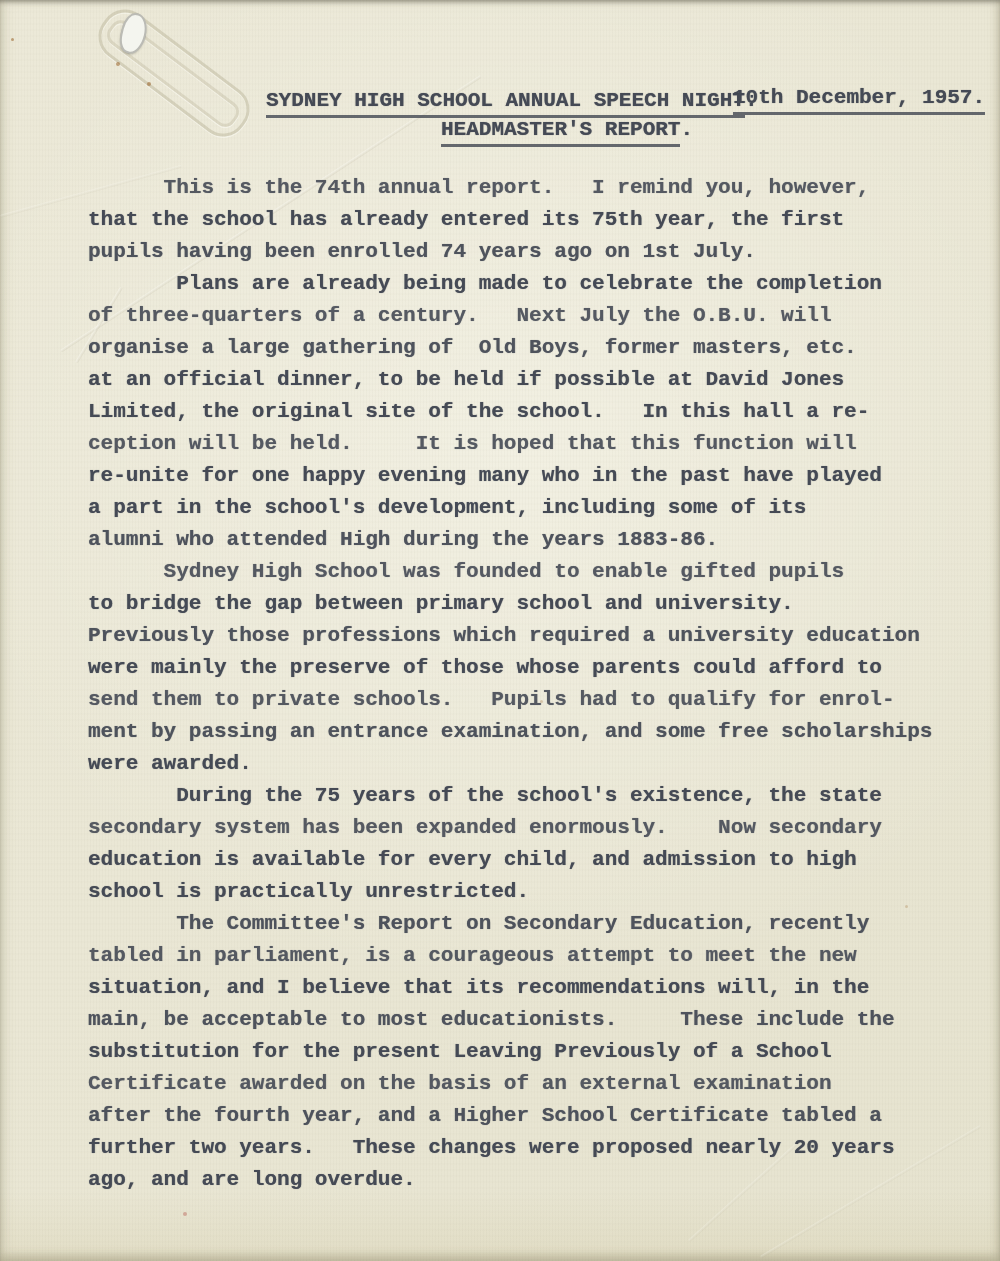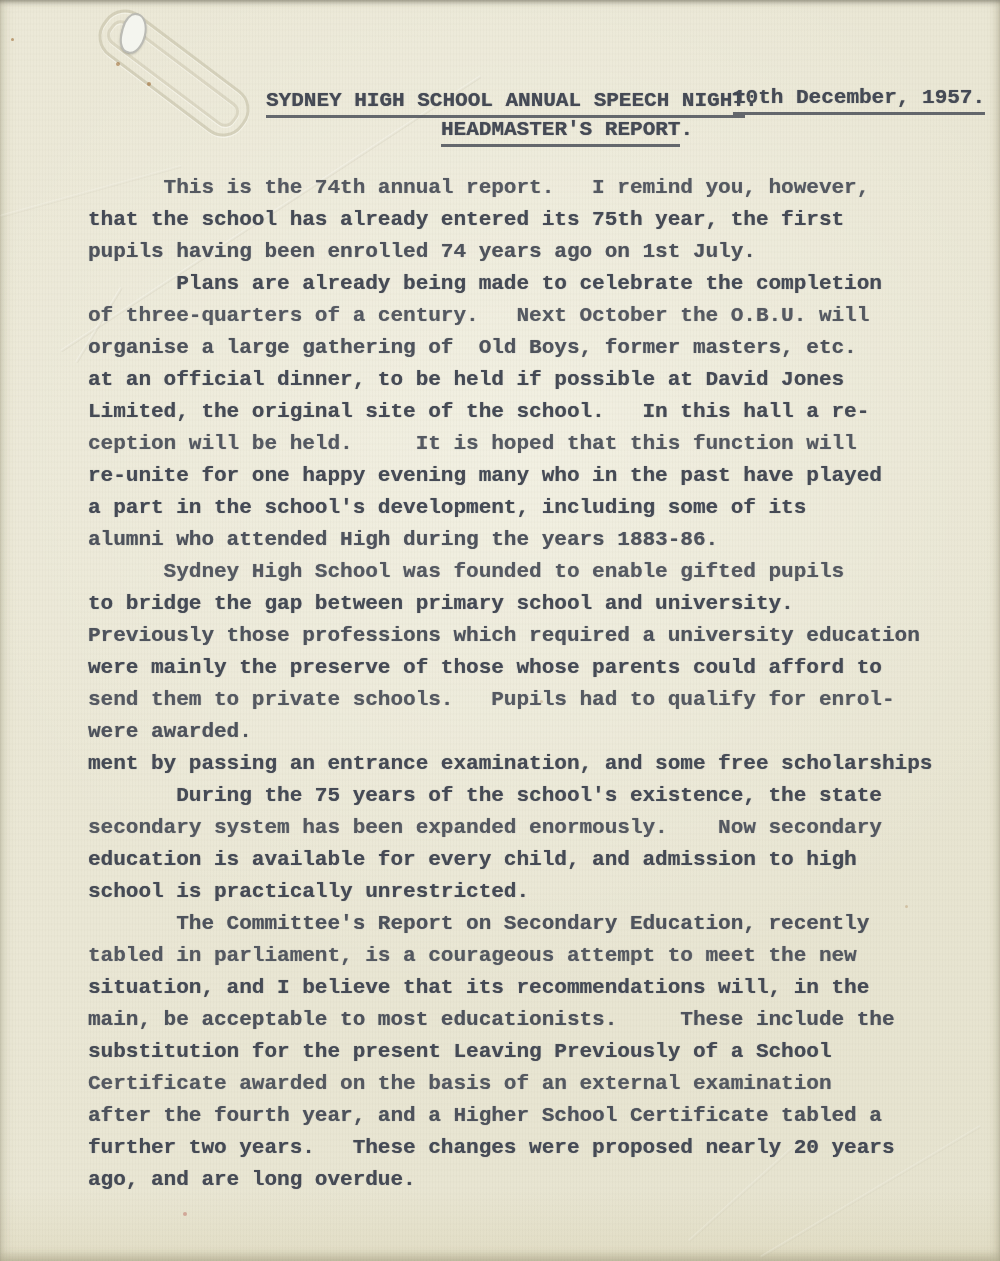--- a/index.html
+++ b/index.html
@@ -103,35 +103,35 @@
 
   <div class="hline" style="left:733px; top:86px;"><span class="ul">10th December, 1957.</span></div>
 
   <div class="hline" style="left:441px; top:118px;"><span class="ul">HEADMASTER'S REPORT</span><span>.</span></div>
 
   <div class="body-text">
       <div class="line">      This is the 74th annual report.   I remind you, however,</div>
       <div class="line">that the school has already entered its 75th year, the first</div>
       <div class="line">pupils having been enrolled 74 years ago on 1st July.</div>
       <div class="line">       Plans are already being made to celebrate the completion</div>
-      <div class="line">of three-quarters of a century.   Next October the O.B.U. will</div>
+      <div class="line">of three-quarters of a century.   Next July the O.B.U. will</div>
       <div class="line">organise a large gathering of  Old Boys, former masters, etc.</div>
       <div class="line">at an official dinner, to be held if possible at David Jones</div>
       <div class="line">Limited, the original site of the school.   In this hall a re-</div>
       <div class="line">ception will be held.     It is hoped that this function will</div>
       <div class="line">re-unite for one happy evening many who in the past have played</div>
       <div class="line">a part in the school's development, including some of its</div>
       <div class="line">alumni who attended High during the years 1883-86.</div>
       <div class="line">      Sydney High School was founded to enable gifted pupils</div>
       <div class="line">to bridge the gap between primary school and university.</div>
       <div class="line">Previously those professions which required a university education</div>
       <div class="line">were mainly the preserve of those whose parents could afford to</div>
       <div class="line">send them to private schools.   Pupils had to qualify for enrol-</div>
+      <div class="line">ment by passing an entrance examination, and some free scholarships</div>
       <div class="line">were awarded.</div>
-      <div class="line">ment by passing an entrance examination, and some free scholarships</div>
       <div class="line">       During the 75 years of the school's existence, the state</div>
       <div class="line">secondary system has been expanded enormously.    Now secondary</div>
       <div class="line">education is available for every child, and admission to high</div>
       <div class="line">school is practically unrestricted.</div>
       <div class="line">       The Committee's Report on Secondary Education, recently</div>
       <div class="line">tabled in parliament, is a courageous attempt to meet the new</div>
       <div class="line">situation, and I believe that its recommendations will, in the</div>
       <div class="line">main, be acceptable to most educationists.     These include the</div>
       <div class="line">substitution for the present Leaving Previously of a School</div>
       <div class="line">Certificate awarded on the basis of an external examination</div>

